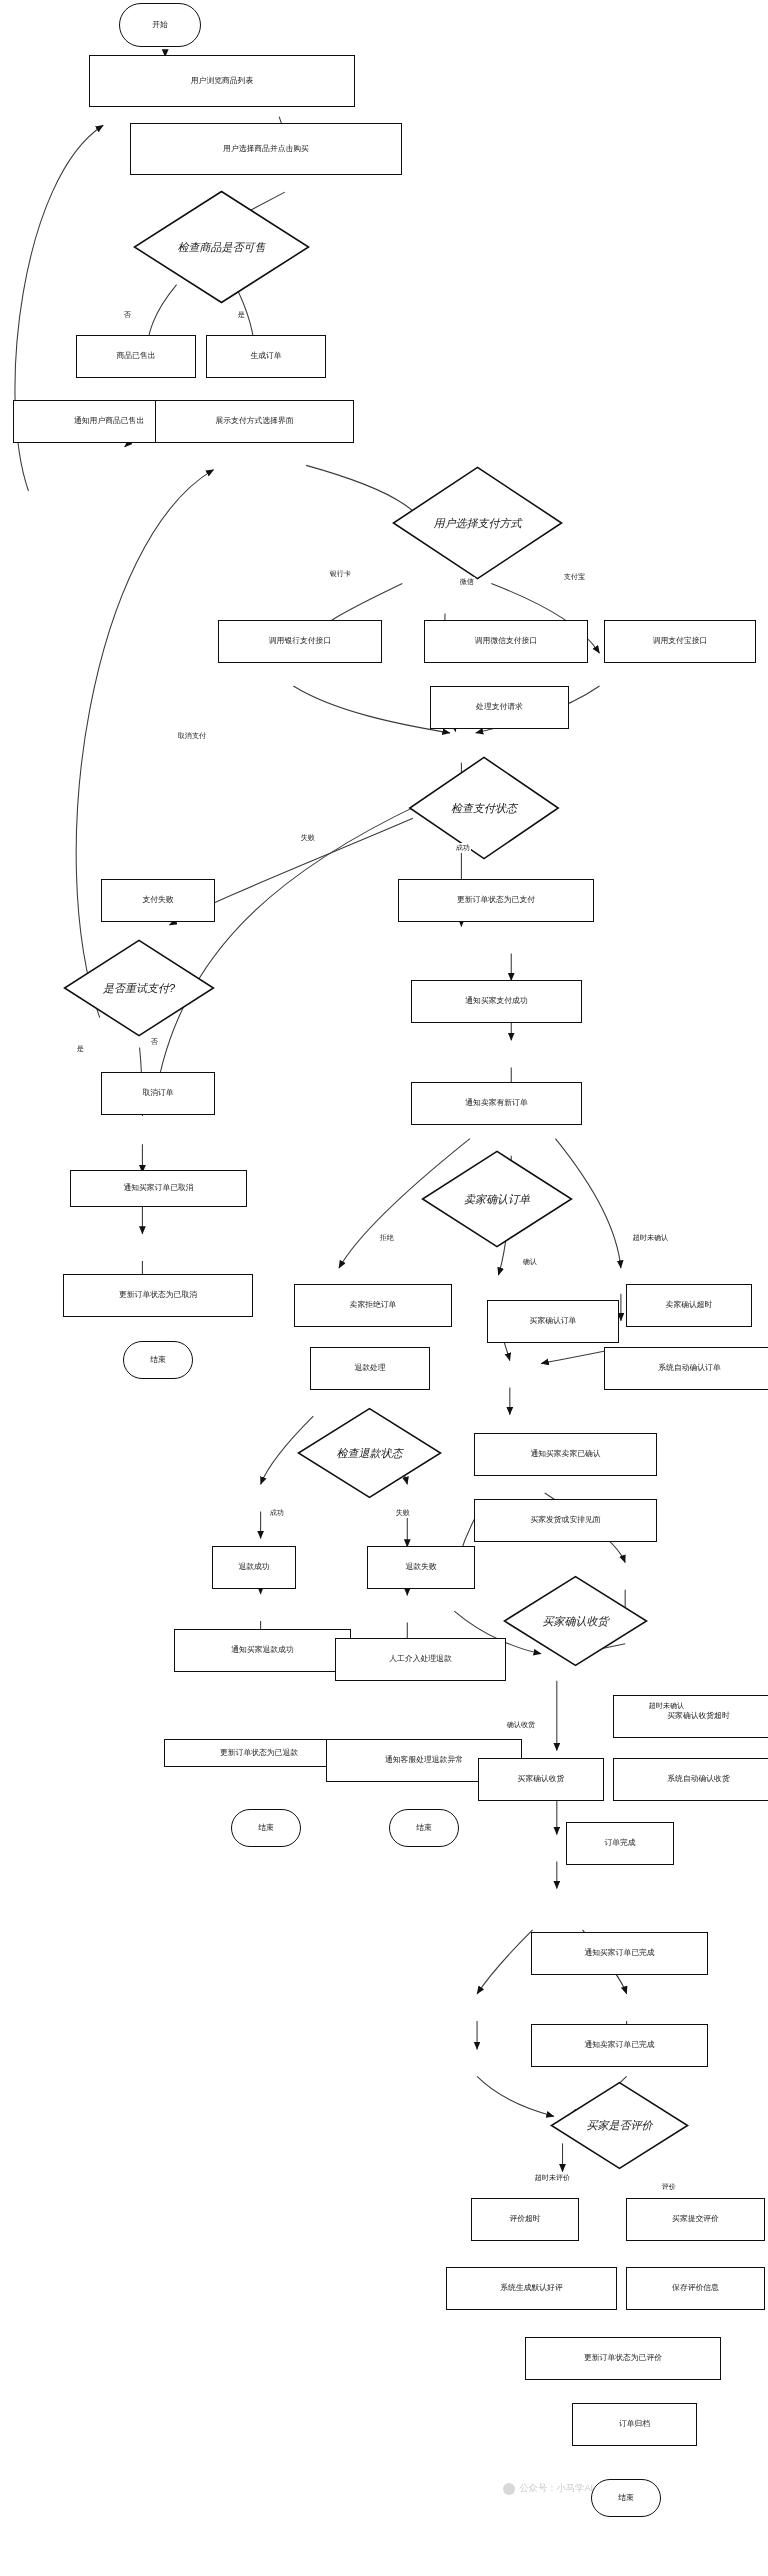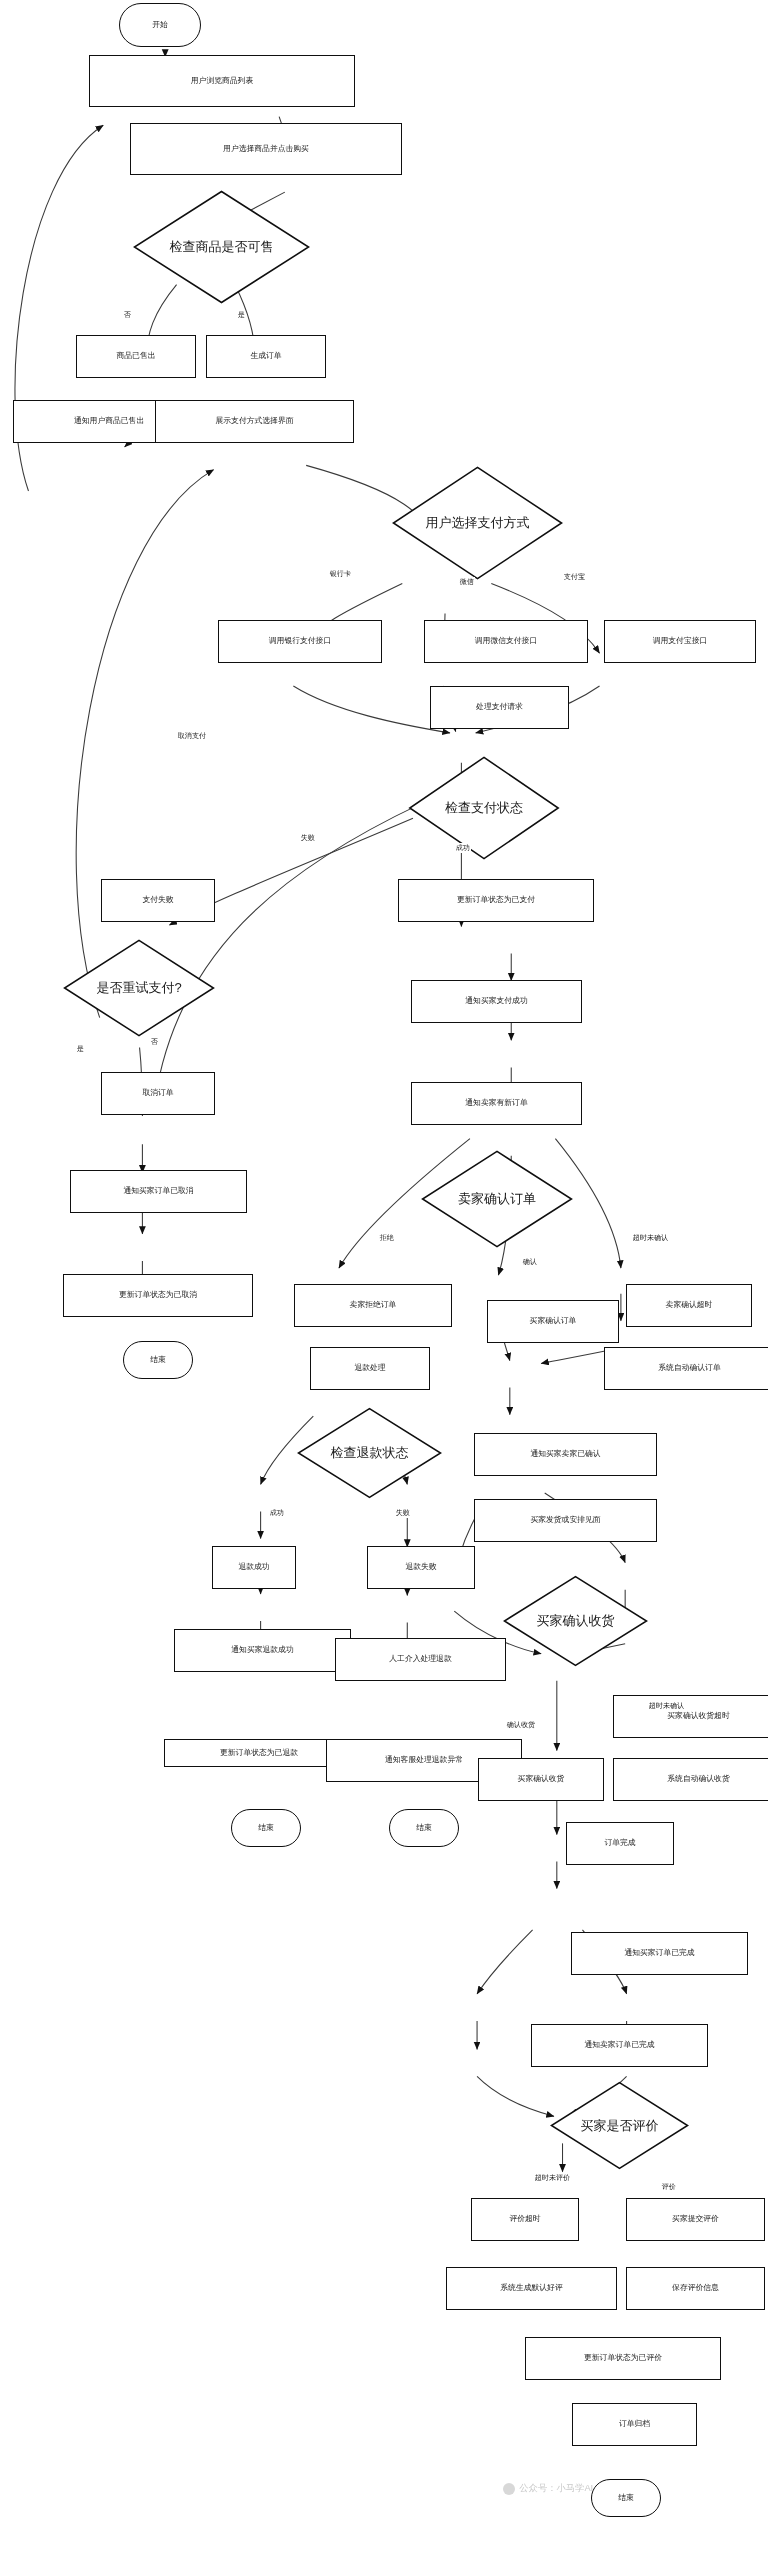--- a/index.html
+++ b/index.html
@@ -7,21 +7,21 @@
         font-family:"Liberation Sans","DejaVu Sans",sans-serif;overflow:hidden;}
   #svg-layer{position:absolute;left:0;top:0;width:769px;height:2576px;}
   .node{position:absolute;box-sizing:border-box;display:flex;align-items:center;
         justify-content:center;text-align:center;color:#1a1a1a;background:#ffffff;
         line-height:1.15;}
   .proc{border:1.1px solid #0f0f0f;font-size:7.8px;}
   .term{border:1.1px solid #0f0f0f;border-radius:711px;font-size:7.8px;}
   .dec-wrap{position:absolute;}
   .dec-label{position:absolute;left:0;top:0;width:100%;height:100%;
              display:flex;align-items:center;justify-content:center;
-             font-size:13px;color:#1a1a1a;text-align:center;pointer-events:none;}
+             font-size:11px;color:#1a1a1a;text-align:center;pointer-events:none;font-style:italic;}
   .edge-label{position:absolute;font-size:7.1px;color:#1a1a1a;background:#ffffff;
               padding:0 0.7px;white-space:nowrap;}
   .wm{position:absolute;display:flex;align-items:center;gap:4.3px;
       font-size:9.3px;color:#c9c9c9;}
   .wm-logo{width:12px;height:12px;border-radius:50%;background:#d8d8d8;
            display:inline-block;}
 </style>
 </head>
 <body>
 
@@ -199,21 +199,21 @@
       </div>
       <div class="node proc" style="left: 411px; top: 980px; width: 171px; height: 43px;">通知买家支付成功</div>
       <div class="node proc" style="left: 411px; top: 1082px; width: 171px; height: 43px;">通知卖家有新订单</div>
       <div class="node proc" style="left: 101px; top: 1072px; width: 114px; height: 43px;">取消订单</div>
       <div class="dec-wrap" style="left: 421px; top: 1150px; width: 152px; height: 98px;">
         <svg width="152" height="98" viewBox="0 0 213.312 137.764" style="position: absolute; left: 0px; top: 0px;">
           <path d="M106.656,2 L211.312,68.882 L106.656,135.764 L2,68.882 Z" fill="#ffffff" stroke="#0f0f0f" stroke-width="2.2"></path>
         </svg>
         <div class="dec-label">卖家确认订单</div>
       </div>
-      <div class="node proc" style="left: 70px; top: 1170px; width: 177px; height: 43px; text-align: right;">通知买家订单已取消</div>
+      <div class="node proc" style="left: 70px; top: 1170px; width: 177px; height: 37px; text-align: right;">通知买家订单已取消</div>
       <div class="node proc" style="left: 63px; top: 1274px; width: 190px; height: 43px;">更新订单状态为已取消</div>
       <div class="node term" style="left: 123px; top: 1341px; width: 70px; height: 38px;">结束</div>
       <div class="node proc" style="left: 294px; top: 1284px; width: 158px; height: 43px;">卖家拒绝订单</div>
       <div class="node proc" style="left: 487px; top: 1300px; width: 132px; height: 43px;">买家确认订单</div>
       <div class="node proc" style="left: 626px; top: 1284px; width: 126px; height: 43px;">卖家确认超时</div>
       <div class="node proc" style="left: 310px; top: 1347px; width: 120px; height: 43px;">退款处理</div>
       <div class="node proc" style="left: 604px; top: 1347px; width: 171px; height: 43px;">系统自动确认订单</div>
       <div class="node proc" style="left: 474px; top: 1433px; width: 183px; height: 43px;">通知买家卖家已确认</div>
       <div class="dec-wrap" style="left: 297px; top: 1407px; width: 145px; height: 92px;">
         <svg width="145" height="92" viewBox="0 0 204.424 128.876" style="position: absolute; left: 0px; top: 0px;">
@@ -233,21 +233,21 @@
       <div class="node proc" style="left: 174px; top: 1629px; width: 177px; height: 43px;">通知买家退款成功</div>
       <div class="node proc" style="left: 335px; top: 1638px; width: 171px; height: 43px;">人工介入处理退款</div>
       <div class="node proc" style="left: 613px; top: 1695px; width: 171px; height: 43px;">买家确认收货超时</div>
       <div class="node proc" style="left: 164px; top: 1739px; width: 190px; height: 28px; text-align: right;">更新订单状态为已退款</div>
       <div class="node proc" style="left: 326px; top: 1739px; width: 196px; height: 43px;">通知客服处理退款异常</div>
       <div class="node proc" style="left: 478px; top: 1758px; width: 126px; height: 43px;">买家确认收货</div>
       <div class="node proc" style="left: 613px; top: 1758px; width: 171px; height: 43px;">系统自动确认收货</div>
       <div class="node term" style="left: 231px; top: 1809px; width: 70px; height: 38px;">结束</div>
       <div class="node term" style="left: 389px; top: 1809px; width: 70px; height: 38px;">结束</div>
       <div class="node proc" style="left: 566px; top: 1822px; width: 108px; height: 43px;">订单完成</div>
-      <div class="node proc" style="left: 531px; top: 1932px; width: 177px; height: 43px; margin-left: 40px;">通知买家订单已完成</div>
+      <div class="node proc" style="left: 531px; top: 1932px; width: 177px; height: 43px;">通知买家订单已完成</div>
       <div class="node proc" style="left: 531px; top: 2024px; width: 177px; height: 43px;">通知卖家订单已完成</div>
       <div class="dec-wrap" style="left: 550px; top: 2081px; width: 139px; height: 89px;">
         <svg width="139" height="89" viewBox="0 0 195.536 124.432" style="position: absolute; left: 0px; top: 0px;">
           <path d="M97.768,2 L193.536,62.216 L97.768,122.432 L2,62.216 Z" fill="#ffffff" stroke="#0f0f0f" stroke-width="2.2"></path>
         </svg>
         <div class="dec-label">买家是否评价</div>
       </div>
       <div class="node proc" style="left: 471px; top: 2198px; width: 108px; height: 43px;">评价超时</div>
       <div class="node proc" style="left: 626px; top: 2198px; width: 139px; height: 43px;">买家提交评价</div>
       <div class="node proc" style="left: 446px; top: 2267px; width: 171px; height: 43px;">系统生成默认好评</div>

